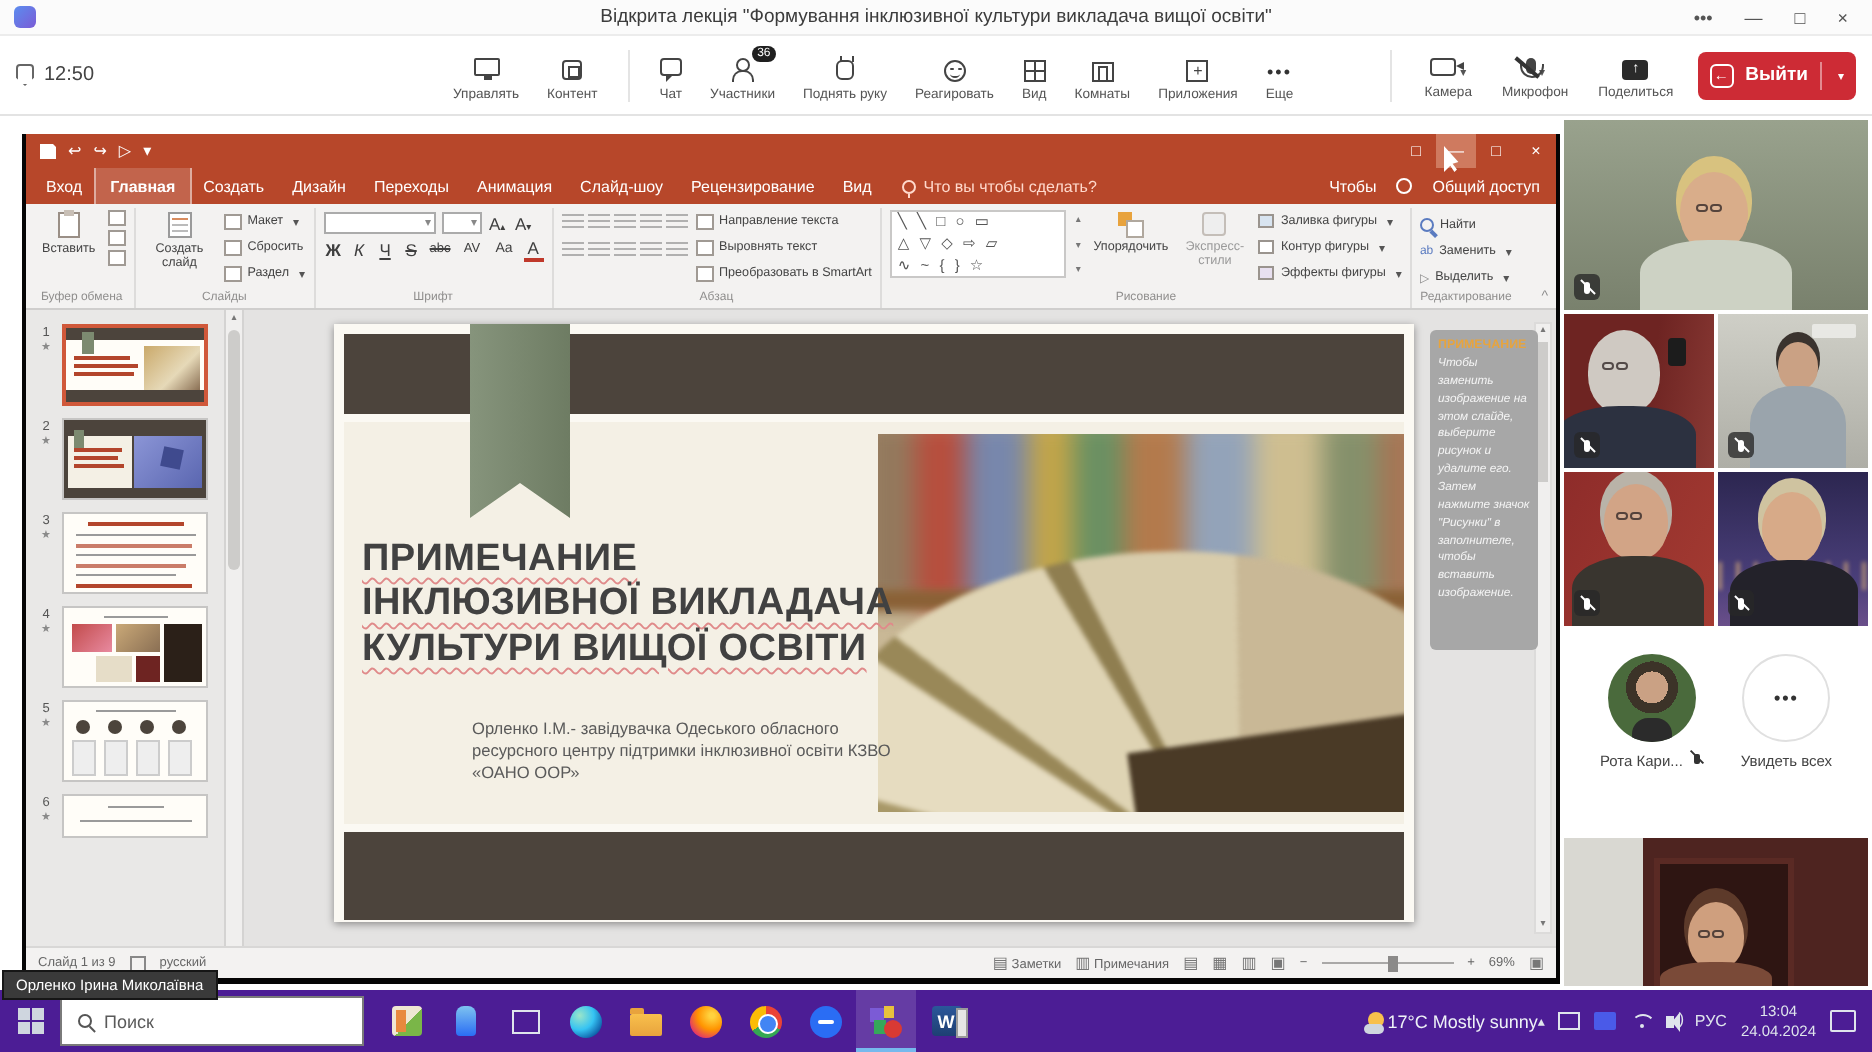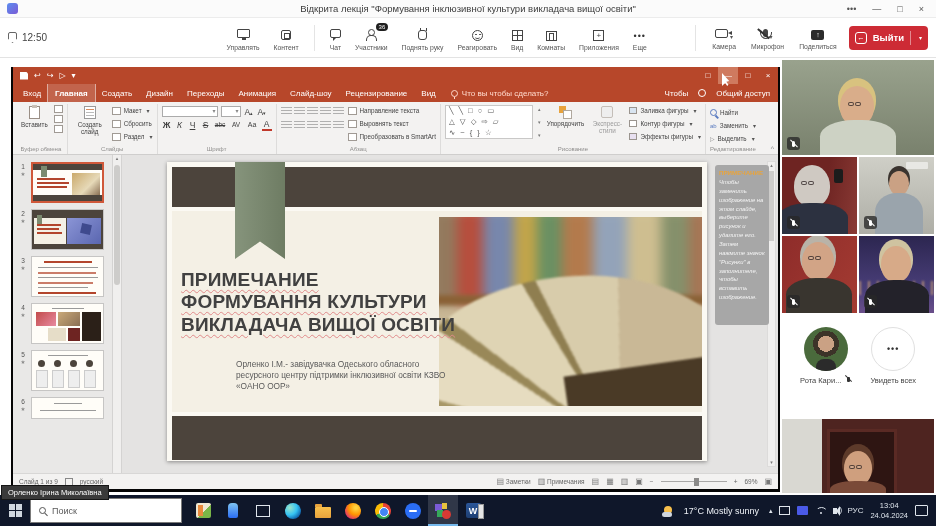--- a/index.html
+++ b/index.html
@@ -183,21 +183,21 @@
   .t2{height:77px;background:linear-gradient(100deg,#6e2422 55%,#8a3a35);}
   .t3{height:77px;background:linear-gradient(180deg,#cfcfc7,#aeae a6);background:linear-gradient(180deg,#cfcfc7,#aeaea6);}
   .t4{height:77px;background:linear-gradient(120deg,#8e2c2a,#a43b32);}
   .t5{height:77px;background:linear-gradient(180deg,#2c2650,#4a3f7a 70%,#6a4f8a);}
   .t6{flex:1;background:linear-gradient(90deg,#d9d8d2 0 26%,#4e2420 26%);}
   .citydots{position:absolute;left:0;right:0;bottom:18px;height:14px;background:repeating-linear-gradient(90deg,rgba(255,200,120,.55) 0 2px,transparent 2px 9px);filter:blur(1px);}
   .ac{position:absolute;right:6px;top:5px;width:22px;height:7px;background:#e8e8e4;border-radius:1px;}
   .cab{position:absolute;left:45px;top:10px;width:70px;height:70px;background:#2e1512;border:3px solid #5a2a24;}
 
   
-  .taskbar{position:absolute;left:0;top:495px;width:936px;height:31px;background:#0f172a;display:flex;align-items:center;color:#dfe5ec;}
+  .taskbar{position:absolute;left:0;top:495px;width:936px;height:31px;background:#4c1d95;display:flex;align-items:center;color:#dfe5ec;}
   .startb{width:30px;height:100%;display:flex;align-items:center;justify-content:center;}
   .win{width:13px;height:13px;display:grid;grid-template-columns:6px 6px;grid-template-rows:6px 6px;gap:1px;}
   .win i{background:#cfd6df;display:block;}
   .tsearch{width:152px;height:25px;background:#fff;border:1px solid #7a7a7a;display:flex;align-items:center;gap:6px;padding:0 8px;color:#5a5a5a;font-size:9px;}
   .sglass{width:7px;height:7px;border:1.4px solid #555;border-radius:50%;position:relative;flex:none;}
   .sglass::after{content:"";position:absolute;right:-3px;bottom:-2px;width:4px;height:1.4px;background:#555;transform:rotate(45deg);}
   .tbapps{display:flex;align-items:center;height:100%;margin-left:6px;}
   .slot{width:30px;height:100%;display:flex;align-items:center;justify-content:center;position:relative;}
   .slot.active{background:rgba(255,255,255,.14);box-shadow:inset 0 -2px 0 #76b9ed;}
   .nb1{width:15px;height:15px;background:linear-gradient(135deg,#efe7d2 55%,#7ab648 55%);border-radius:2px;position:relative;}
@@ -212,21 +212,21 @@
   .chrm::after{content:"";position:absolute;left:4px;top:4px;width:8px;height:8px;background:#4285f4;border:1.5px solid #fff;border-radius:50%;}
   .bluec{width:16px;height:16px;border-radius:50%;background:#2a6df4;position:relative;}
   .bluec::after{content:"";position:absolute;left:4px;top:7px;width:8px;height:2.5px;background:#fff;border-radius:2px;}
   .meetic{width:16px;height:16px;position:relative;}
   .meetic .a{position:absolute;left:0;top:1px;width:7px;height:7px;background:#7b5bd6;}
   .meetic .b{position:absolute;left:2px;top:7px;width:6px;height:7px;background:#35a85a;}
   .meetic .c{position:absolute;right:4px;top:0;width:5px;height:6px;background:#e8c23d;}
   .meetic .d{position:absolute;right:0px;bottom:0;width:9px;height:9px;background:#d83a34;border-radius:50%;}
   .wordic{width:15px;height:15px;background:linear-gradient(180deg,#2b579a,#1e3f73);border-radius:2px;color:#fff;font-size:9px;font-weight:bold;display:flex;align-items:center;justify-content:center;position:relative;}
   .wordic::after{content:"";position:absolute;right:-3px;top:1px;width:4px;height:13px;background:#e6e6e6;border:1px solid #9a9a9a;}
-  .tright{margin-left:auto;display:flex;align-items:center;gap:10px;padding-right:8px;}
+  .tright{margin-left:auto;display:flex;align-items:center;padding-right:8px;}
   .sun{width:12px;height:12px;position:relative;}
   .sun::before{content:"";position:absolute;left:2px;top:1px;width:8px;height:8px;border-radius:50%;background:#f8c04c;}
   .sun::after{content:"";position:absolute;left:0;bottom:0;width:10px;height:5px;border-radius:5px;background:#cfd6df;}
   .wtxt{font-size:9px;color:#eef2f7;}
   .tri{display:flex;align-items:center;gap:7px;}
   .trw{width:11px;height:9px;border:1px solid #dfe5ec;position:relative;}
   .trt{width:11px;height:9px;background:#4a5ae8;border-radius:1px;}
   .wifi{width:11px;height:8px;position:relative;overflow:hidden;}
   .wifi::before{content:"";position:absolute;left:0;top:0;width:11px;height:11px;border:1.5px solid #dfe5ec;border-radius:50%;clip-path:polygon(0 0,100% 0,50% 50%);}
   .wifi::after{content:"";position:absolute;left:4.5px;top:5px;width:2px;height:2px;background:#dfe5ec;border-radius:50%;}
@@ -634,22 +634,22 @@
           <span>▴</span>
           <span class="thumbbar"></span>
         </div>
 
         <div class="canvas">
           <div class="band top"></div>
           <div class="cream">
             <div class="bookmark"></div>
             <div class="stitle">
               <span>ПРИМЕЧАНИЕ</span><br>
-              <span>ФОРМУВАННЯ КУЛЬТУРИ</span><br>
-              <span>ВИКЛАДАЧА ВИЩОЇ ОСВІТИ</span>
+              <span>ІНКЛЮЗИВНОЇ ВИКЛАДАЧА</span><br>
+              <span>КУЛЬТУРИ ВИЩОЇ ОСВІТИ</span>
             </div>
             <div class="ssub">Орленко І.М.- завідувачка Одеського обласного ресурсного центру підтримки інклюзивної освіти КЗВО «ОАНО ООР»</div>
             <div class="photo">
               <div class="shelf"></div>
               <div class="shelfbar"></div>
               <div class="book"></div>
               <div class="cover"></div>
             </div>
           </div>
           <div class="band bot"></div>

